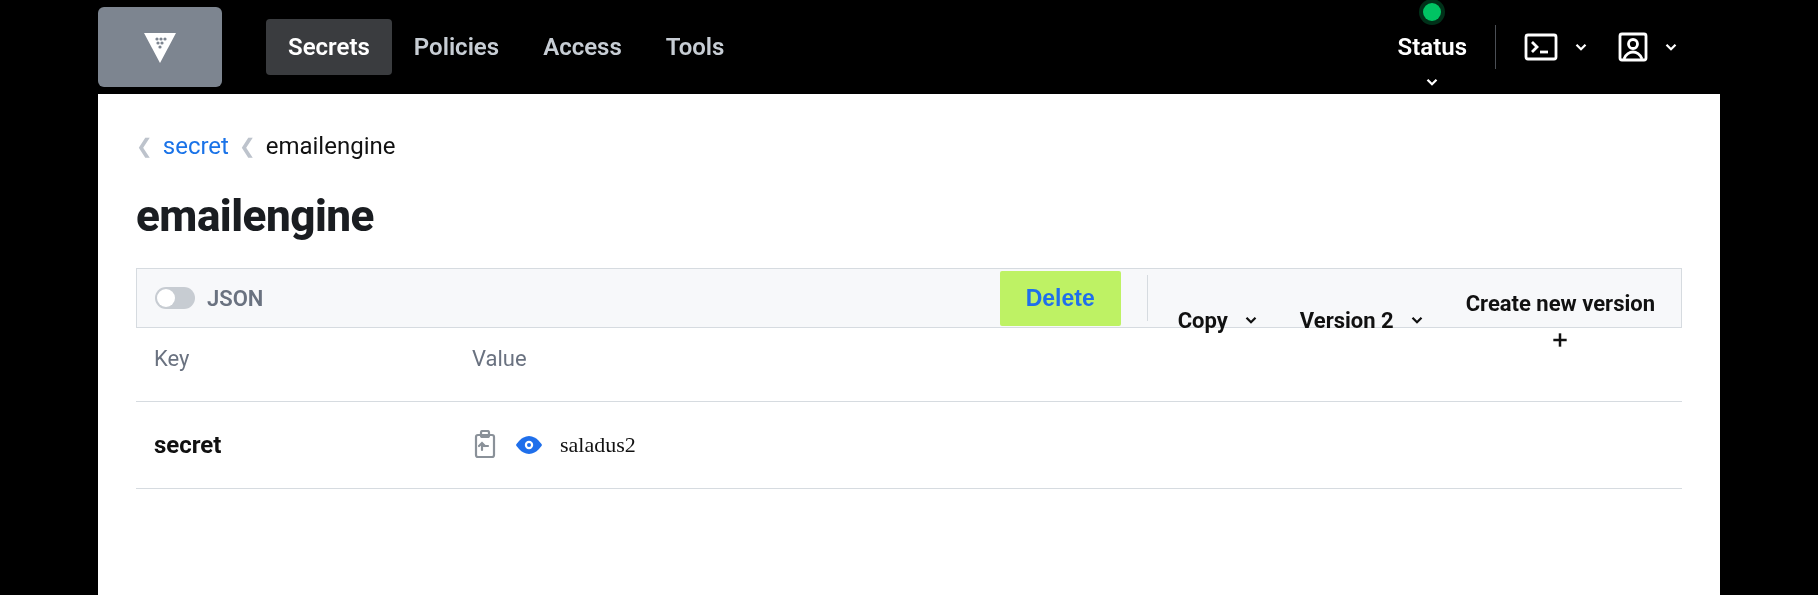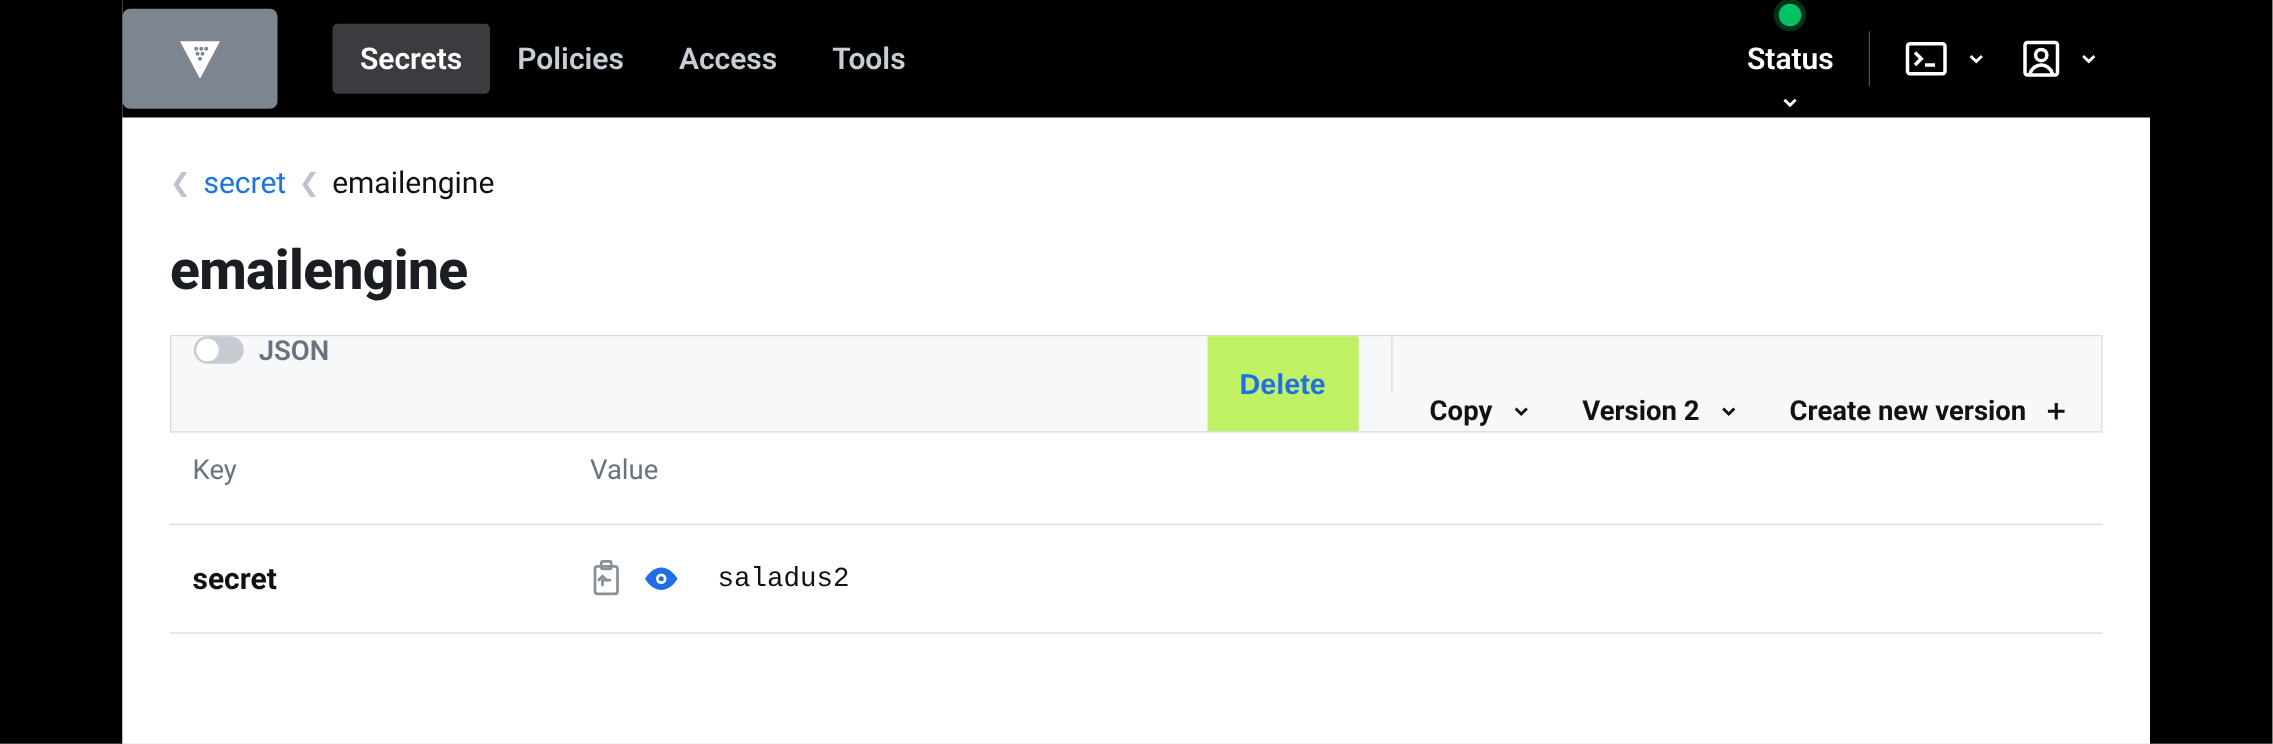--- a/index.html
+++ b/index.html
@@ -101,21 +101,22 @@
     .page-title {
       font-size: 44px; font-weight: 800; color: #1a1d21;
       margin-bottom: 26px;
       letter-spacing: -.5px;
     }
     
     .toolbar {
       border: 1px solid #d6dbe0;
       background: #f7f8fa;
       display: flex;
-      height: 78px;
+      align-items: center;
+      height: 60px;
       padding: 0 18px;
     }
     .toggle {
       width: 40px; height: 22px; border-radius: 20px;
       background: #c7ccd2; position: relative; cursor: pointer;
       margin-right: 12px;
     }
     .toggle::after {
       content: ""; position: absolute; left: 2px; top: 2px;
       width: 18px; height: 18px; border-radius: 50%; background: #fff;
@@ -127,42 +128,41 @@
       border: none; padding: 14px 26px; border-radius: 2px;
       font-size: 23px; font-weight: 600; cursor: pointer;
       margin-right: 26px;
     }
     .vr { width: 1px; height: 46px; background: #d6dbe0; margin-right: 30px; }
     .tool-action {
       display: flex; align-items: center; gap: 14px;
       color: #111; font-size: 22px; font-weight: 700;
       cursor: pointer; margin-right: 40px; margin-top: 44px;
     }
-    .tool-action:last-child { margin-right: 8px; }
+    .tool-action:last-child { margin-right: 8px; flex-direction: column; }
     
     .table-head {
       display: flex; padding: 18px 18px 30px 18px;
       border-bottom: 1px solid #d6dbe0;
       color: #6a7280; font-size: 22px;
     }
     .col-key { width: 318px; }
     .col-val { flex: 1; }
     .row {
       display: flex; align-items: center;
       padding: 28px 18px;
       border-bottom: 1px solid #d6dbe0;
     }
     .row-key { width: 318px; font-size: 24px; font-weight: 700; color: #111; }
     .row-val { flex: 1; display: flex; align-items: center; gap: 16px; }
     .icon-clipboard { color: #8a9199; cursor: pointer; }
     .icon-eye { color: #1f6feb; cursor: pointer; }
     .secret-value {
-      font-family: Liberation Mono, monospace;
+      font-family: Liberation Serif, serif;
       font-size: 22px; color: #111;
-      margin-left: 14px;
     }
     svg { display: block; }
   </style>
 </head>
 <body>
 
 <div class="app">
 
   <div class="topbar">
     <div class="logo-wrap">

